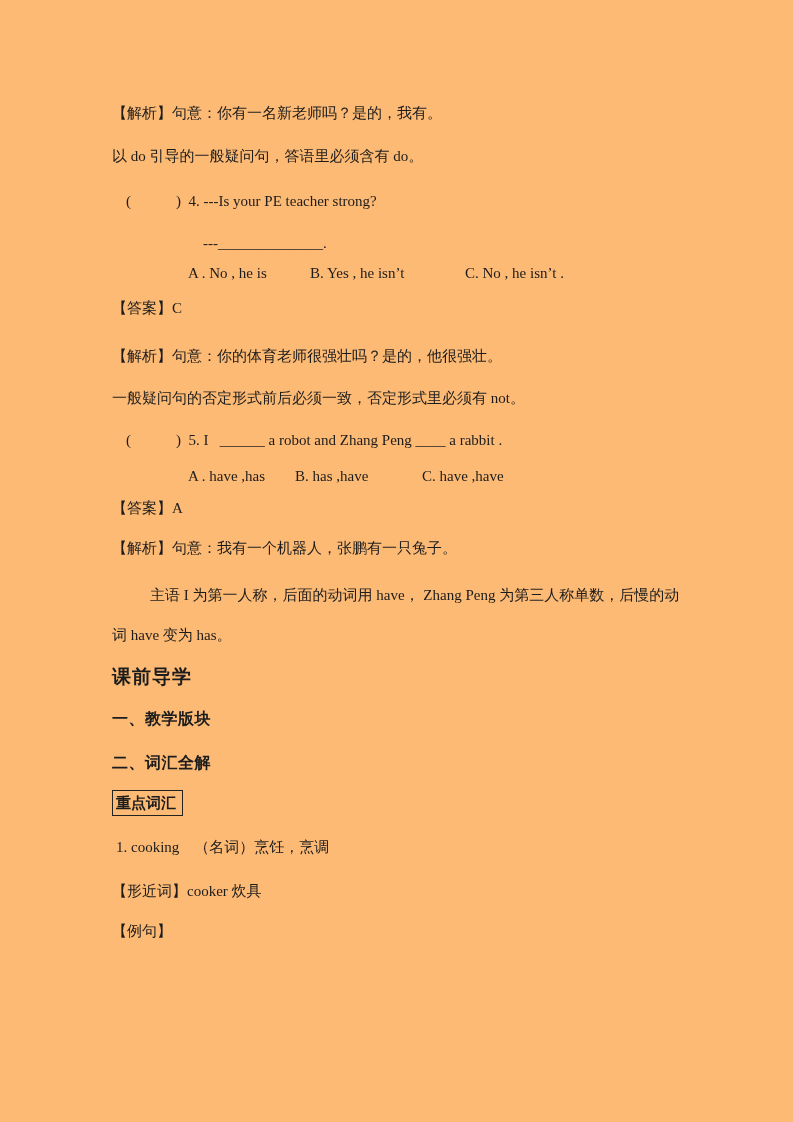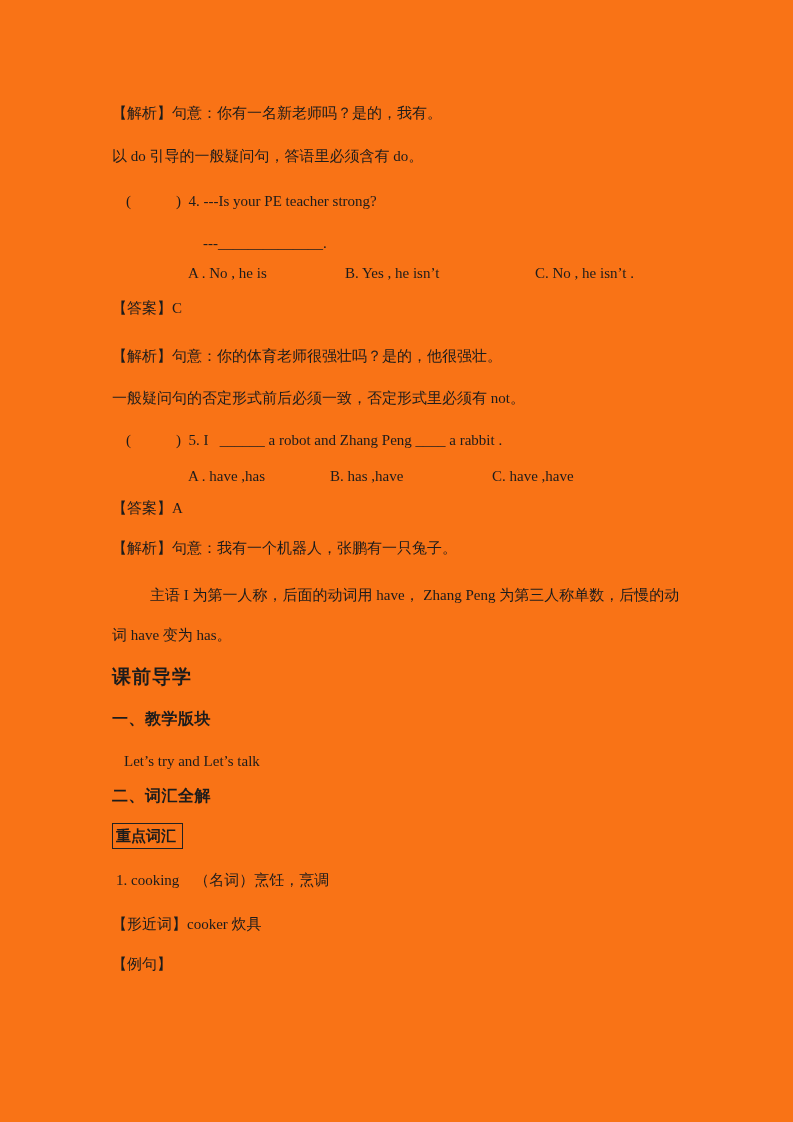--- a/index.html
+++ b/index.html
@@ -40,52 +40,50 @@
   .line.h2 {
     font-family: "Liberation Sans", "DejaVu Sans", sans-serif;
     font-weight: bold;
     font-size: 16px;
     line-height: 24px;
     letter-spacing: 0.5px;
   }
   .line.options {
     display: flex;
     align-items: baseline;
-    gap: 35px;
   }
   .opt {
     display: inline-block;
     white-space: pre;
     flex: 0 0 auto;
   }
   .boxed-inner {
     display: inline-block;
     border: 1.5px solid #222222;
     padding: 2px 6px 2px 3px;
     line-height: 20px;
   }
 </style>
 </head>
 <body>
 
-<div class="page" style="background: #f97316; color: rgb(28, 28, 28);">
+<div class="page" style="background: #fdba74; color: rgb(28, 28, 28);">
     <div class="line body" style="margin-bottom: 23px;">【解析】句意：你有一名新老师吗？是的，我有。</div>
     <div class="line body" style="margin-bottom: 25px;">以 do 引导的一般疑问句，答语里必须含有 do。</div>
     <div class="line body" style="padding-left: 14px; margin-bottom: 22px;">(            )  4. ---Is your PE teacher strong?</div>
     <div class="line body" style="padding-left: 91px; margin-bottom: 10px;">---______________.</div>
     <div class="line options" style="padding-left: 76px; margin-bottom: 15px;"><span class="opt" style="width: 122px;">A . No , he is</span><span class="opt" style="width: 155px;">B. Yes , he isn’t</span><span class="opt">C. No , he isn’t .</span></div>
     <div class="line body" style="margin-bottom: 28px;">【答案】C</div>
     <div class="line body" style="margin-bottom: 22px;">【解析】句意：你的体育老师很强壮吗？是的，他很强壮。</div>
     <div class="line body" style="margin-bottom: 22px;">一般疑问句的否定形式前后必须一致，否定形式里必须有 not。</div>
     <div class="line body" style="padding-left: 14px; margin-bottom: 16px;">(            )  5. I   ______ a robot and Zhang Peng ____ a rabbit .</div>
     <div class="line options" style="padding-left: 76px; margin-bottom: 12px;"><span class="opt" style="width: 107px;">A . have ,has</span><span class="opt" style="width: 127px;">B. has ,have</span><span class="opt">C. have ,have</span></div>
     <div class="line body" style="margin-bottom: 20px;">【答案】A</div>
     <div class="line body" style="margin-bottom: 17px;">【解析】句意：我有一个机器人，张鹏有一只兔子。</div>
     <div class="line para" style="margin-bottom: 9px;">主语 I 为第一人称，后面的动词用 have， Zhang Peng 为第三人称单数，后慢的动词 have 变为 has。</div>
     <div class="line h1" style="margin-bottom: 17px;">课前导学</div>
     <div class="line h2" style="margin-bottom: 20px;">一、教学版块</div>
-    <div class="line body" style="padding-left: 12px; margin-bottom: 13px;">Let’s try and Let’s talk</div>
     <div class="line h2" style="margin-bottom: 15px;">二、词汇全解</div>
     <div class="line boxed" style="margin-bottom: 21px;"><span class="boxed-inner" style="border-color: rgb(34, 34, 34); font-weight: bold;">重点词汇</span></div>
     <div class="line body" style="padding-left: 4px; margin-bottom: 24px;">1. cooking　（名词）烹饪，烹调</div>
     <div class="line body" style="margin-bottom: 20px;">【形近词】cooker 炊具</div>
     <div class="line body" style="margin-bottom: 0px;">【例句】</div>
   </div>
 
 </body></html>

